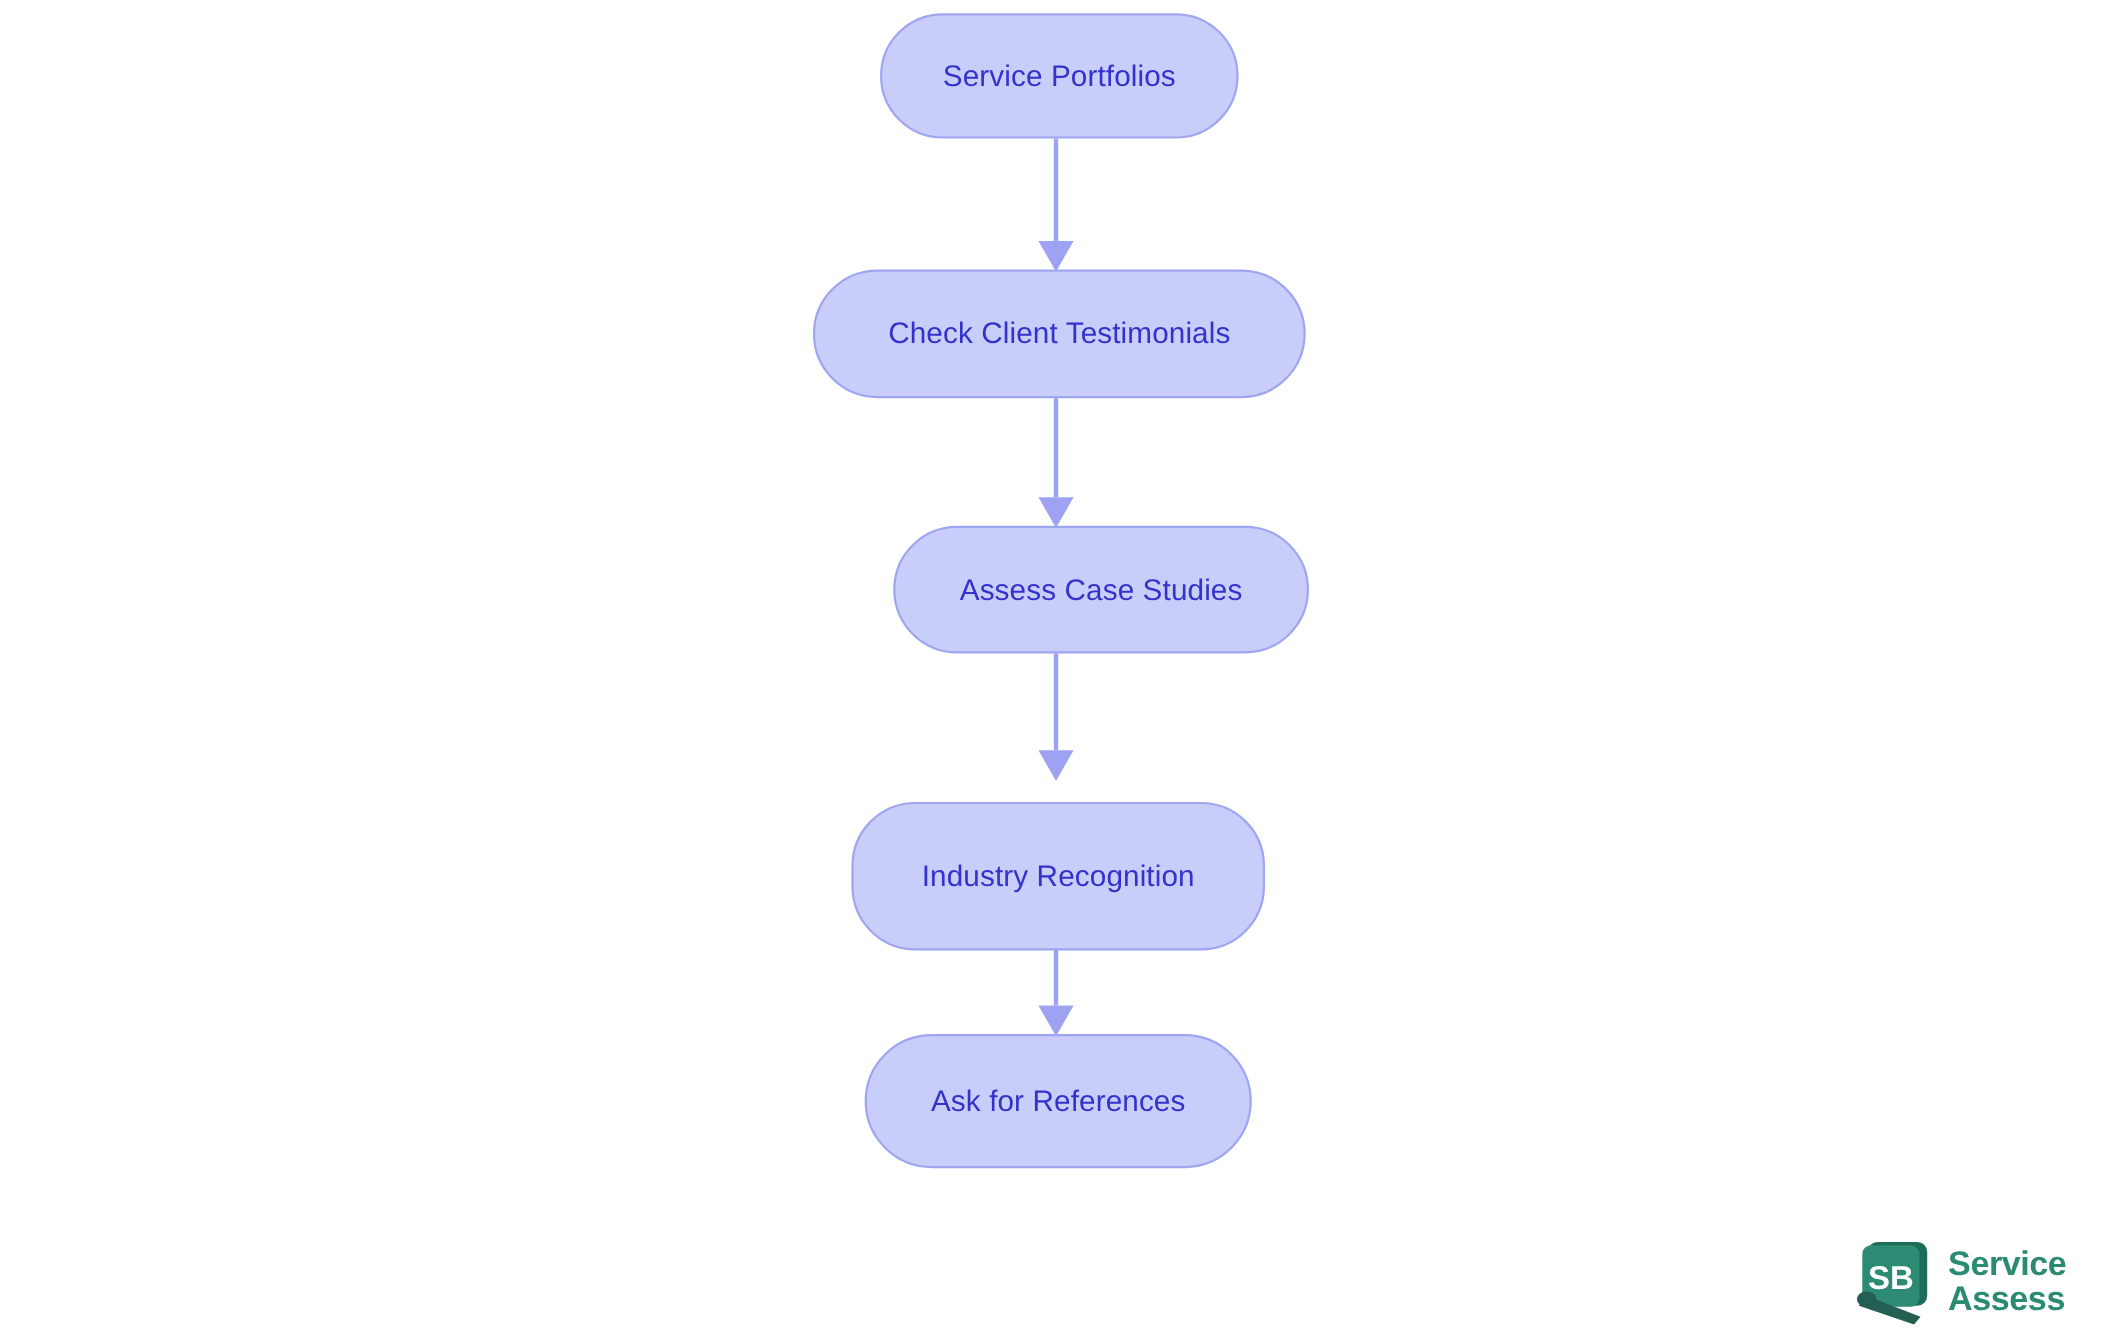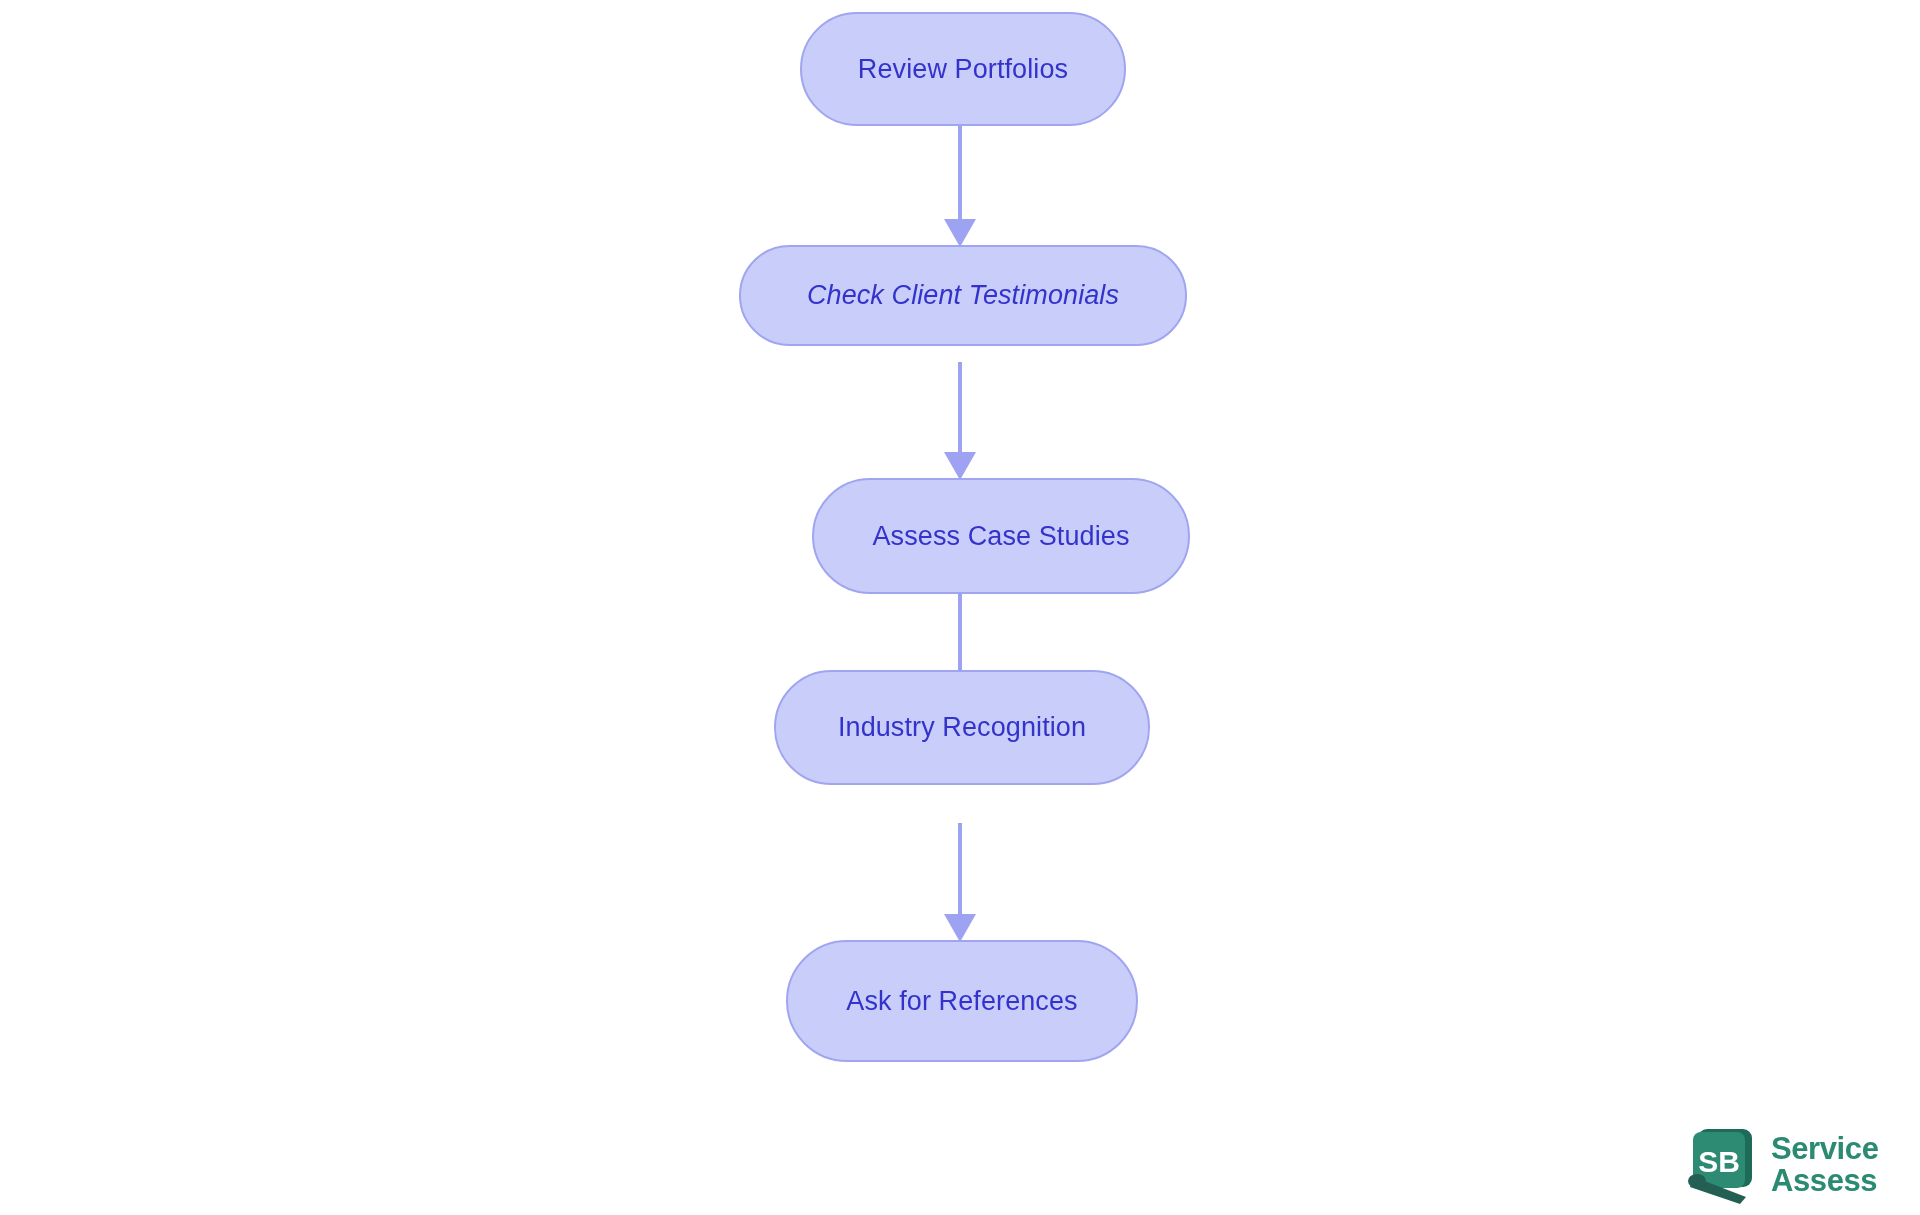--- a/index.html
+++ b/index.html
@@ -39,23 +39,23 @@
 
   .node-label {
     color: #3333cc;
     font-size: 27px;
     font-weight: 400;
     line-height: 1;
   }
 
   
   #node-0 { left: 800px;  top: 12px;   width: 326px; height: 114px; border-radius: 57px; }
-  #node-1 { left: 739px;  top: 245px;  width: 448px; height: 101px; border-radius: 59px; font-style: italic; }
+  #node-1 { left: 739px;  top: 245px;  width: 448px; height: 117px; border-radius: 59px; }
   #node-2 { left: 812px;  top: 478px;  width: 378px; height: 116px; border-radius: 58px; }
-  #node-3 { left: 774px;  top: 670px;  width: 376px; height: 115px; border-radius: 58px; }
+  #node-3 { left: 774px;  top: 729px;  width: 376px; height: 135px; border-radius: 58px; }
   #node-4 { left: 786px;  top: 940px;  width: 352px; height: 122px; border-radius: 61px; }
 
   
   .connector {
     position: absolute;
     left: 0;
     top: 0;
     width: 1920px;
     height: 1215px;
     overflow: visible;
@@ -119,21 +119,21 @@
       <path d="M944,682 L976,682 L960,710 z" fill="#9da2f2"></path>
     </g>
 
     <g>
       <line x1="960" y1="823" x2="960" y2="914" stroke="#9da2f2" stroke-width="4"></line>
       <path d="M944,914 L976,914 L960,942 z" fill="#9da2f2"></path>
     </g>
   </svg>
 
   <div class="node" id="node-0">
-    <span class="node-label">Review Portfolios</span>
+    <span class="node-label">Service Portfolios</span>
   </div>
 
   <div class="node" id="node-1">
     <span class="node-label">Check Client Testimonials</span>
   </div>
 
   <div class="node" id="node-2">
     <span class="node-label">Assess Case Studies</span>
   </div>
 

